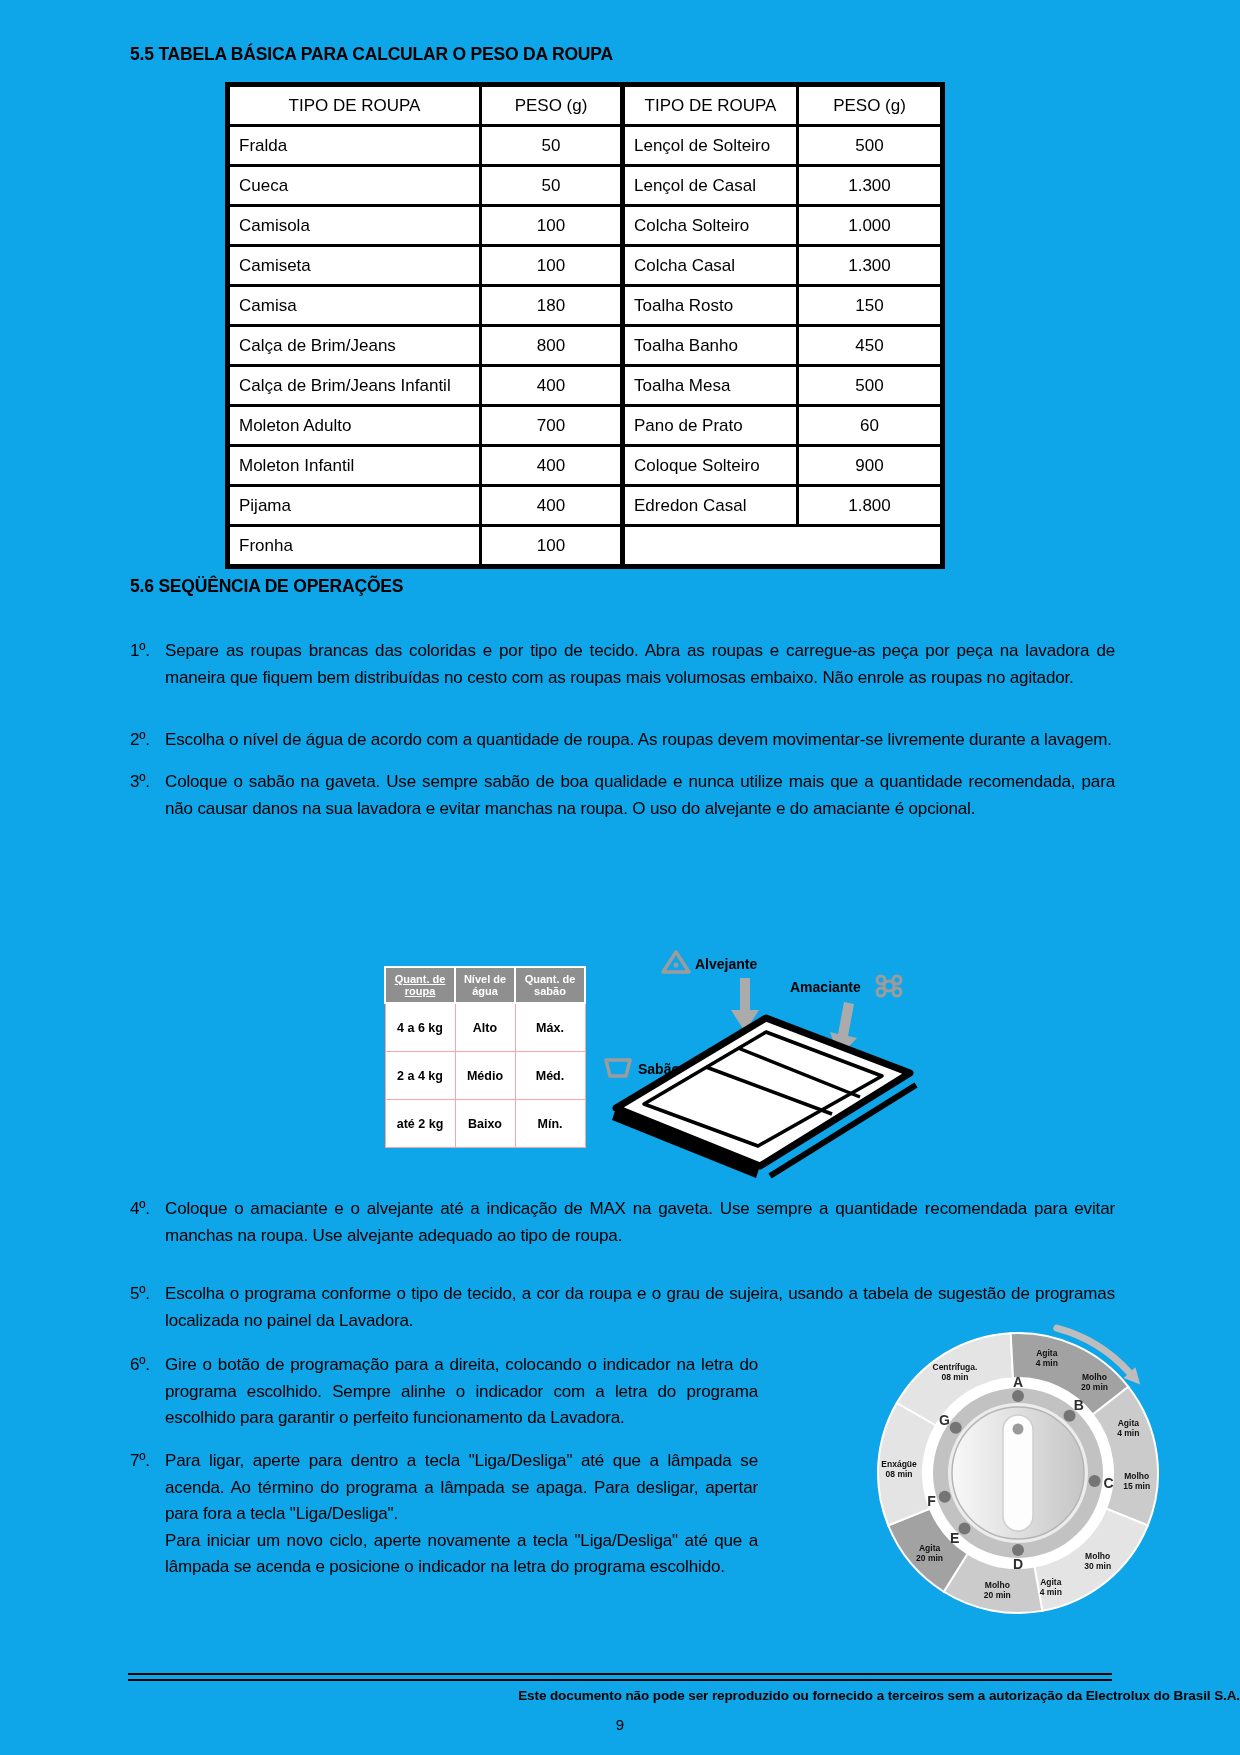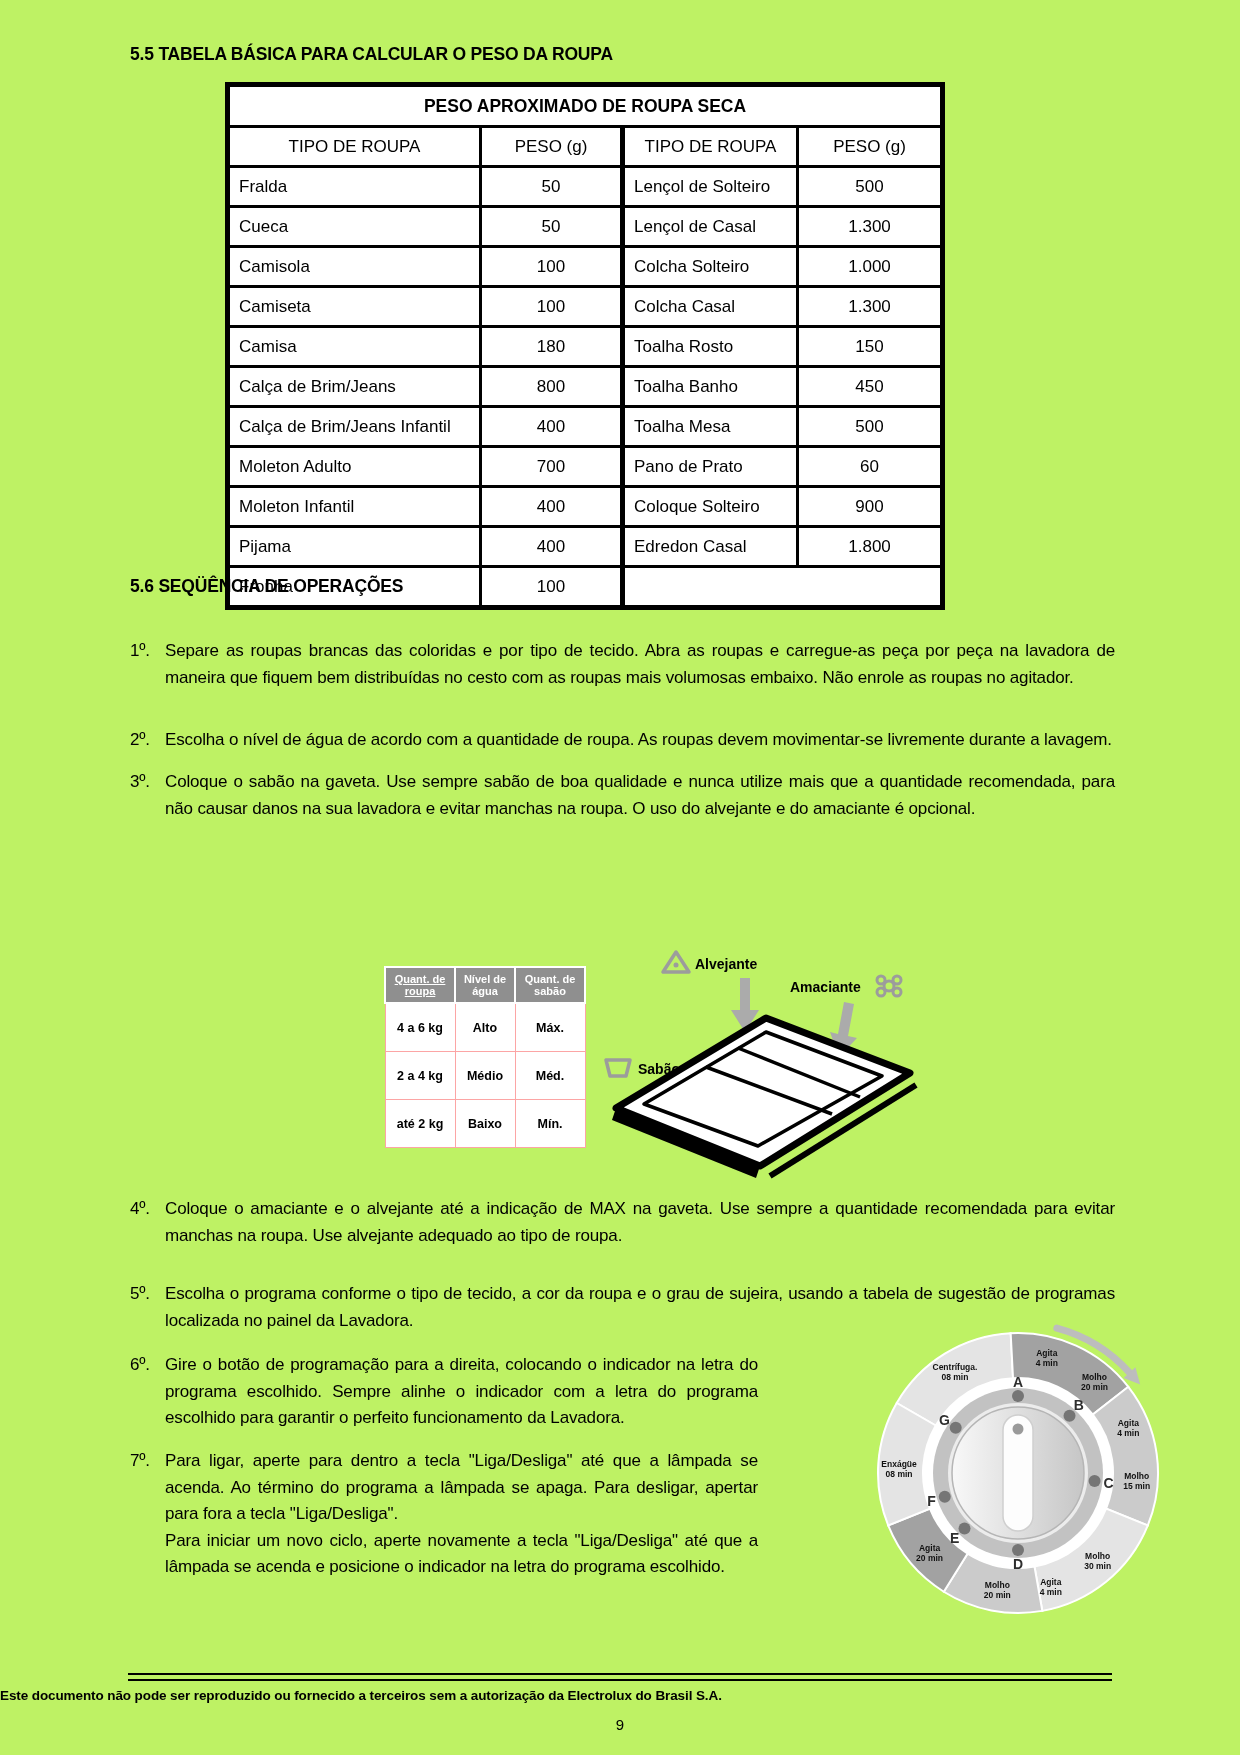--- a/index.html
+++ b/index.html
@@ -1,18 +1,18 @@
 <!DOCTYPE html>
 <html><head>
 <meta charset="utf-8">
 <style>
   html,body{margin:0;padding:0;}
   body{background:#888;}
   .page{
-    position:relative; width:1240px; height:1755px; background:#bef264; margin:0 auto;
+    position:relative; width:1240px; height:1755px; background:#0ea5e9; margin:0 auto;
     font-family:"Liberation Sans", sans-serif; color:#000; overflow:hidden;
   }
   .abs{position:absolute;}
 
   
   .sec-title{font-size:17.5px; font-weight:bold; letter-spacing:-0.2px; white-space:nowrap;}
   .t55{left:130px; top:44px;}
   .t56{left:130px; top:576px;}
 
   
@@ -51,41 +51,38 @@
   .fig-label{font-family:"Liberation Sans",sans-serif; font-size:14px; font-weight:bold; fill:#000;}
 
   
   .dial-wrap{left:843px; top:1298px;}
   .seg-label{font-family:"Liberation Sans",sans-serif; font-size:8.5px; font-weight:bold; fill:#111; text-anchor:middle;}
   .dial-letter{font-family:"Liberation Sans",sans-serif; font-size:14px; font-weight:bold; fill:#2e2e2e; text-anchor:middle;}
 
   
   .rule{left:128px; width:984px; height:0; border-top:2px solid #000;}
   .r1{top:1673px;} .r2{top:1679px;}
-  .footer-text{top:1688px; left:0; width:100%; text-align:left; font-size:13.5px; font-weight:bold; letter-spacing:-0.1px;}
+  .footer-text{top:1688px; left:0; width:100%; text-align:right; font-size:13.5px; font-weight:bold; letter-spacing:-0.1px;}
   .page-num{top:1716px; left:0; width:100%; text-align:center; font-size:15px;}
 </style>
 </head>
 <body>
 
 <div class="page">
 
   <div class="abs sec-title t55">5.5 TABELA BÁSICA PARA CALCULAR O PESO DA ROUPA</div>
 
   <table class="abs weights">
     <colgroup>
         <col style="width:253px">
         <col style="width:142px">
         <col style="width:175px">
         <col style="width:145px">
       </colgroup>
     <thead>
-      <tr>
-        <th class="wt-title" colspan="4">PESO APROXIMADO DE ROUPA SECA</th>
-      </tr>
       <tr>
         <th class="h">TIPO DE ROUPA</th>
         <th class="h">PESO (g)</th>
         <th class="h c3">TIPO DE ROUPA</th>
         <th class="h">PESO (g)</th>
       </tr>
     </thead>
     <tbody>
         <tr>
           <td class="t">Fralda</td>

